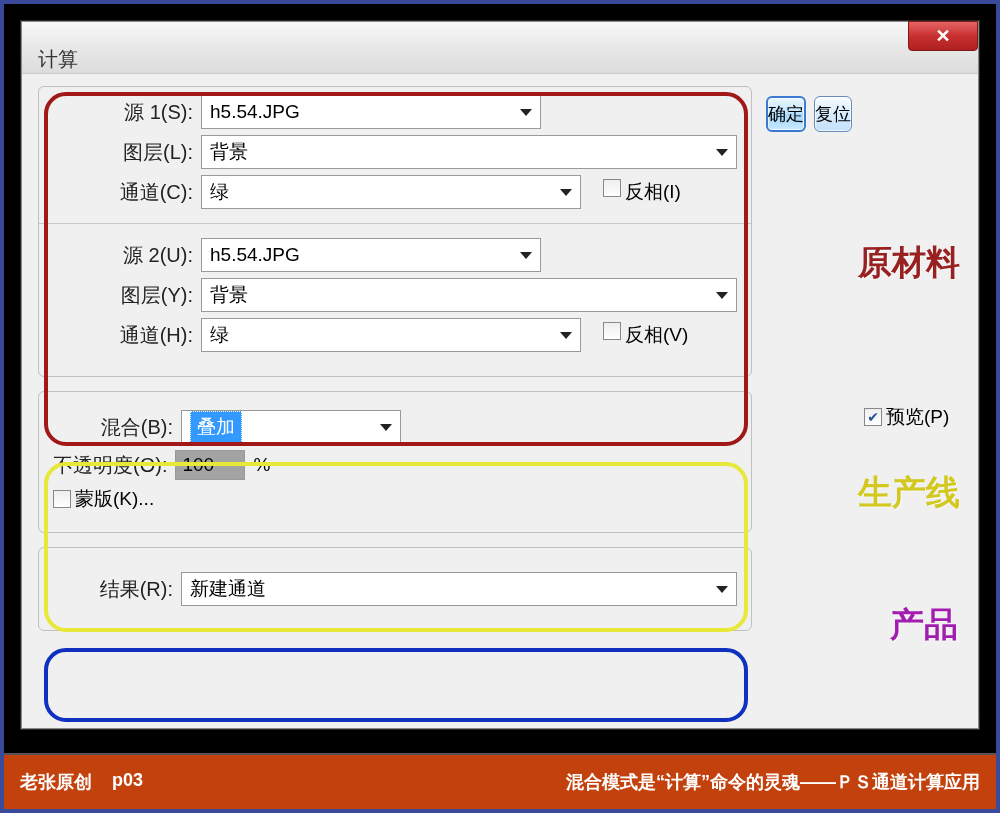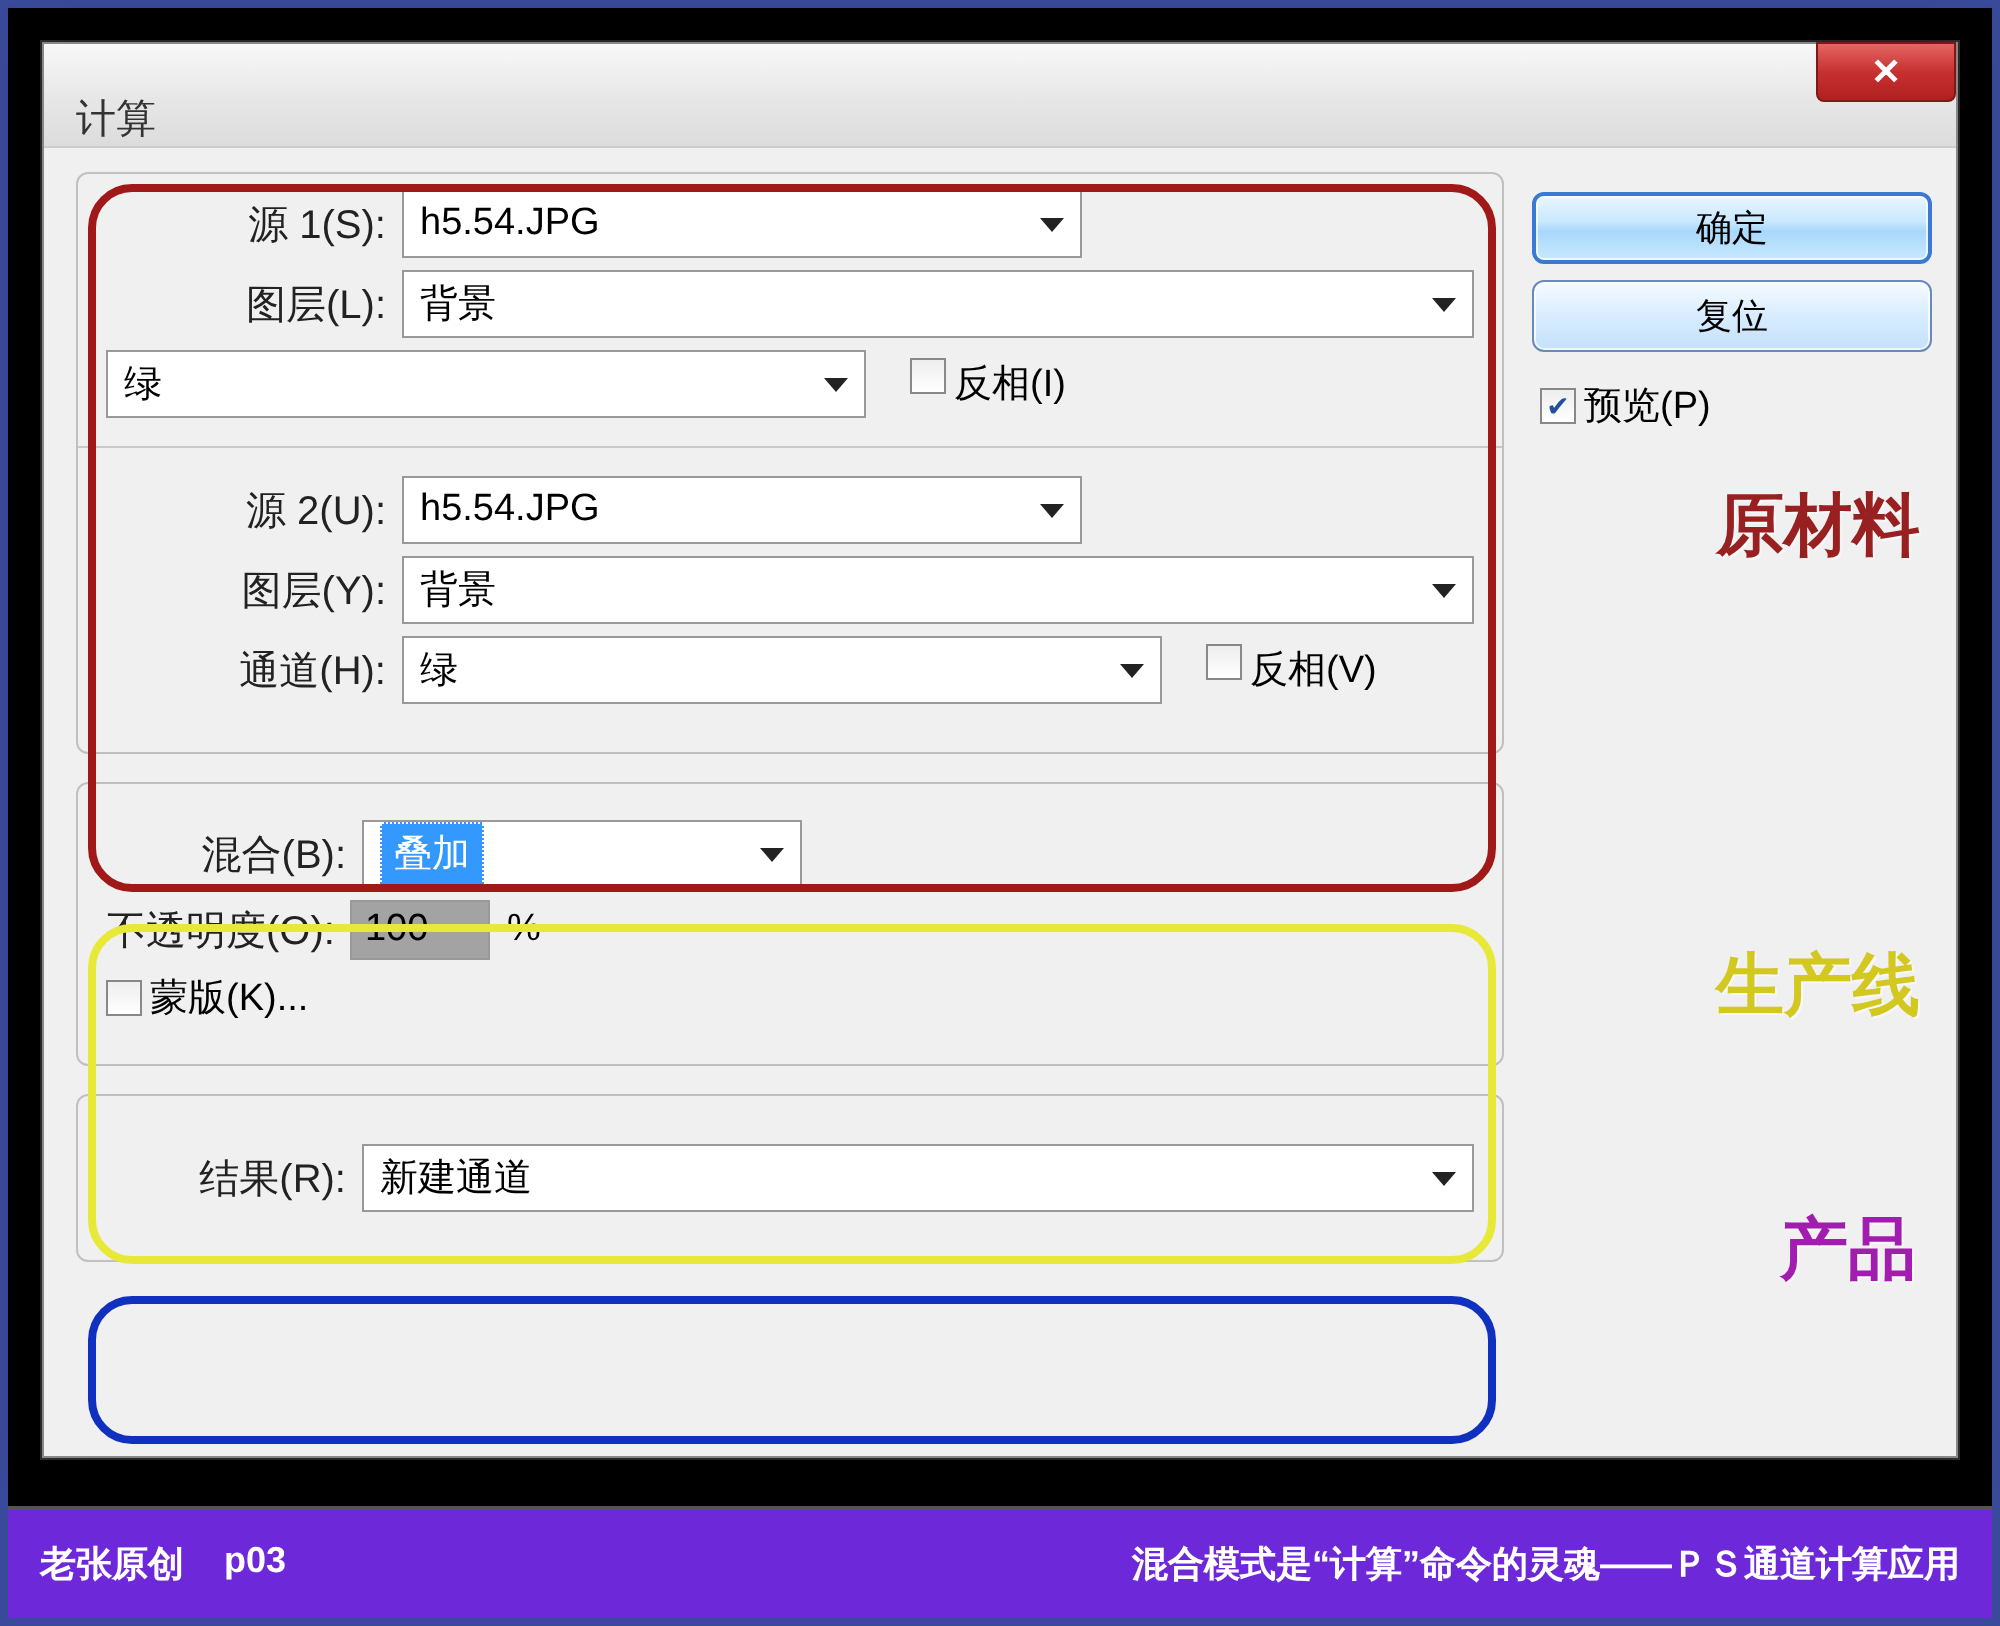--- a/index.html
+++ b/index.html
@@ -76,21 +76,20 @@
     gap: 14px;
     height: calc(100% - 36px);
   }
   .left-col {
     flex: 1;
     position: relative;
   }
   .right-col {
     width: 200px;
     display: flex;
-    flex-direction: column;
     gap: 8px;
     padding-top: 10px;
   }
   .group {
     border: 1px solid #c0c0c0;
     border-radius: 6px;
     position: relative;
     padding: 12px 14px 14px 14px;
     margin-bottom: 14px;
     background: #f0f0f0;
@@ -224,21 +223,21 @@
     border: none;
     border-top: 1px solid #c8c8c8;
     margin: 14px -14px;
   }
   .bottom-bar {
     position: absolute;
     bottom: 0;
     left: 0;
     right: 0;
     height: 56px;
-    background: #6d28d9;
+    background: #c2410c;
     color: #fff;
     display: flex;
     align-items: center;
     justify-content: space-between;
     padding: 0 16px;
     font-size: 18px;
     font-weight: bold;
     border-top: 2px solid #555;
   }
   .bottom-left { display: flex; gap: 20px; }
@@ -268,20 +267,21 @@
               </div>
             </div>
             <div class="row">
               <span class="lbl">图层(L):</span>
               <div class="dd">
                 <span class="val">背景</span>
                 <span class="caret"></span>
               </div>
             </div>
             <div class="row">
+              <span class="lbl">通道(C):</span>
               <div class="dd wchan">
                 <span class="val">绿</span>
                 <span class="caret"></span>
               </div>
               <label class="inv">
                 <span class="chk"></span>
                 <span>反相(I)</span>
               </label>
             </div>
 

